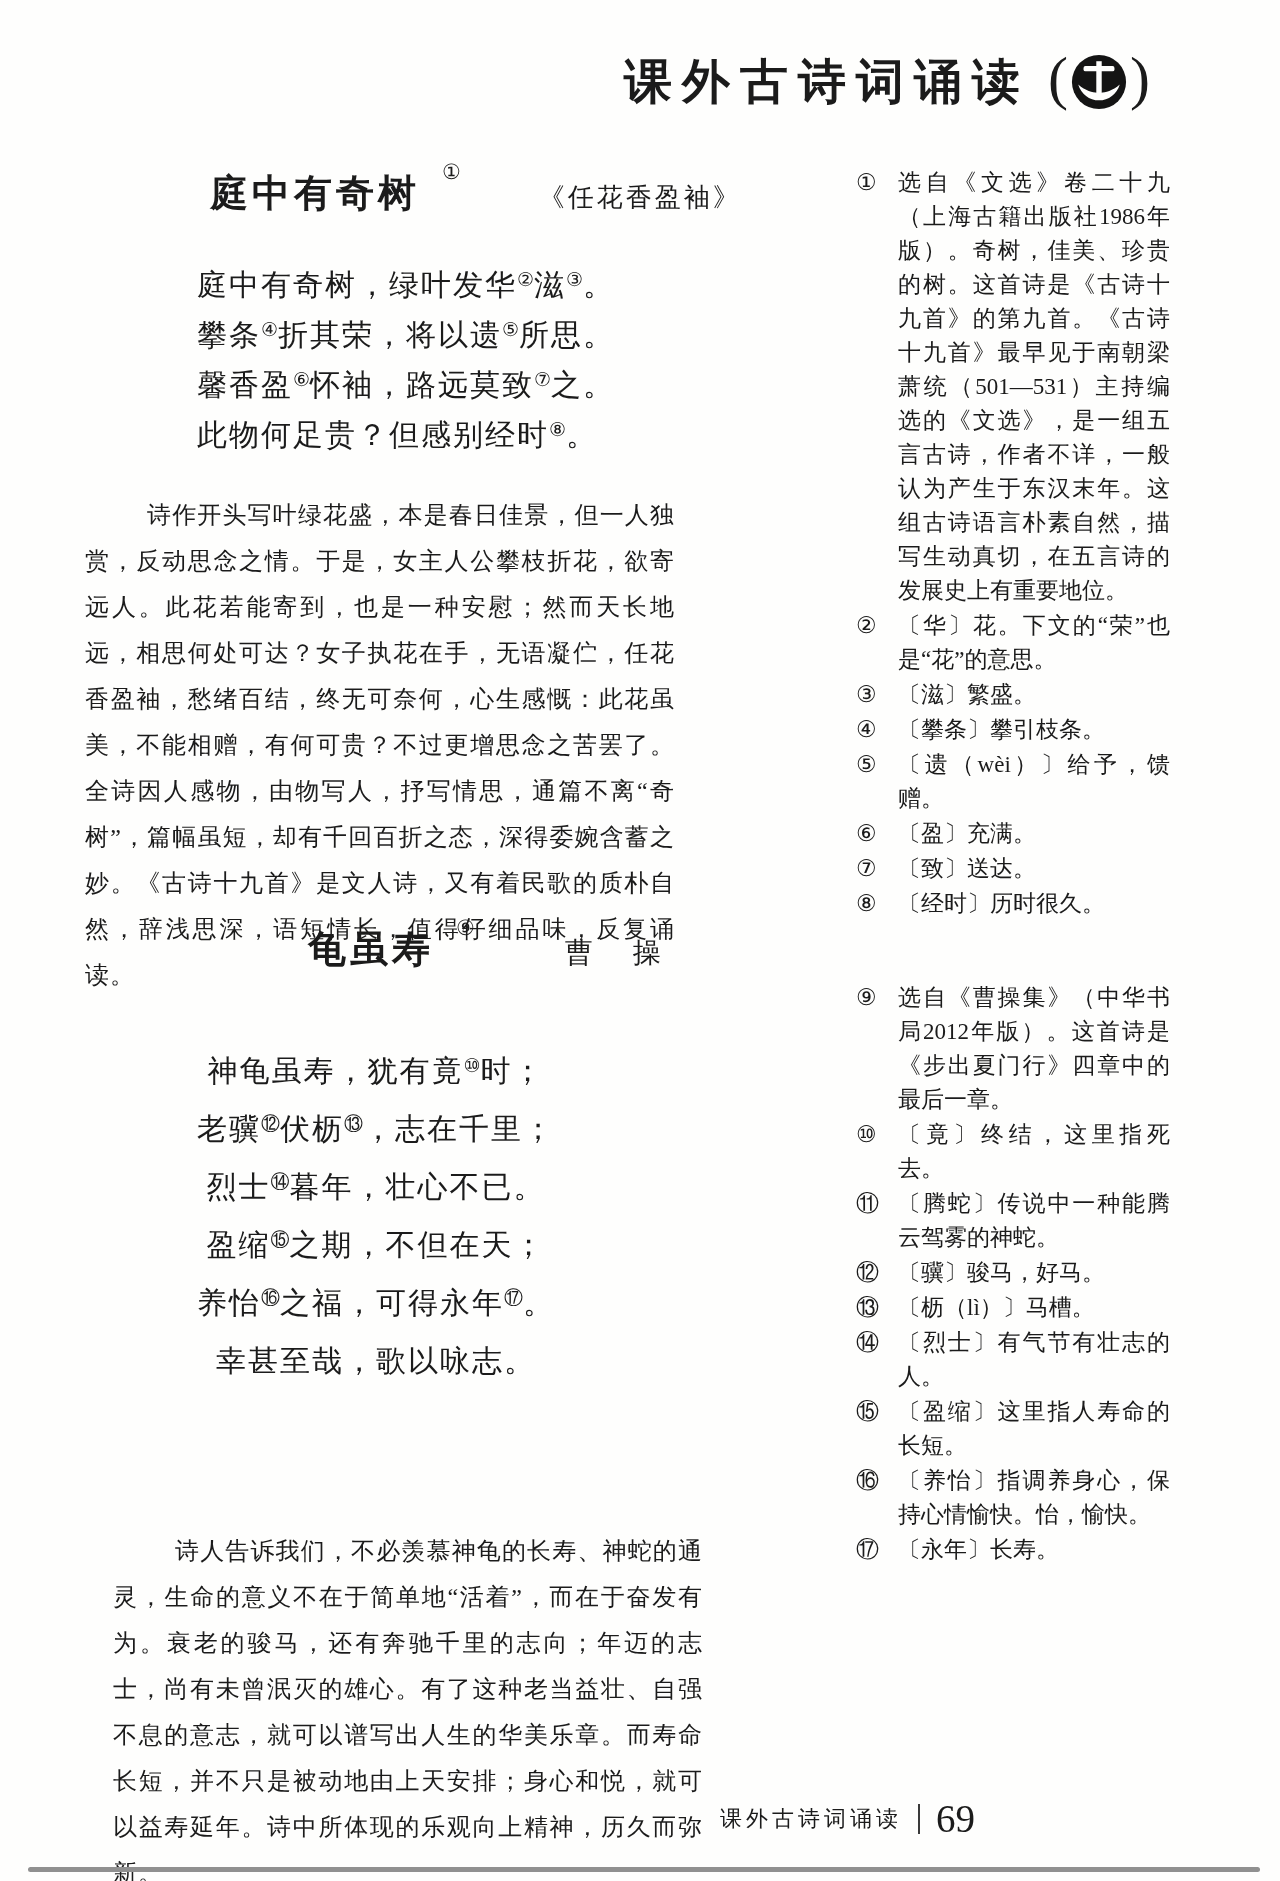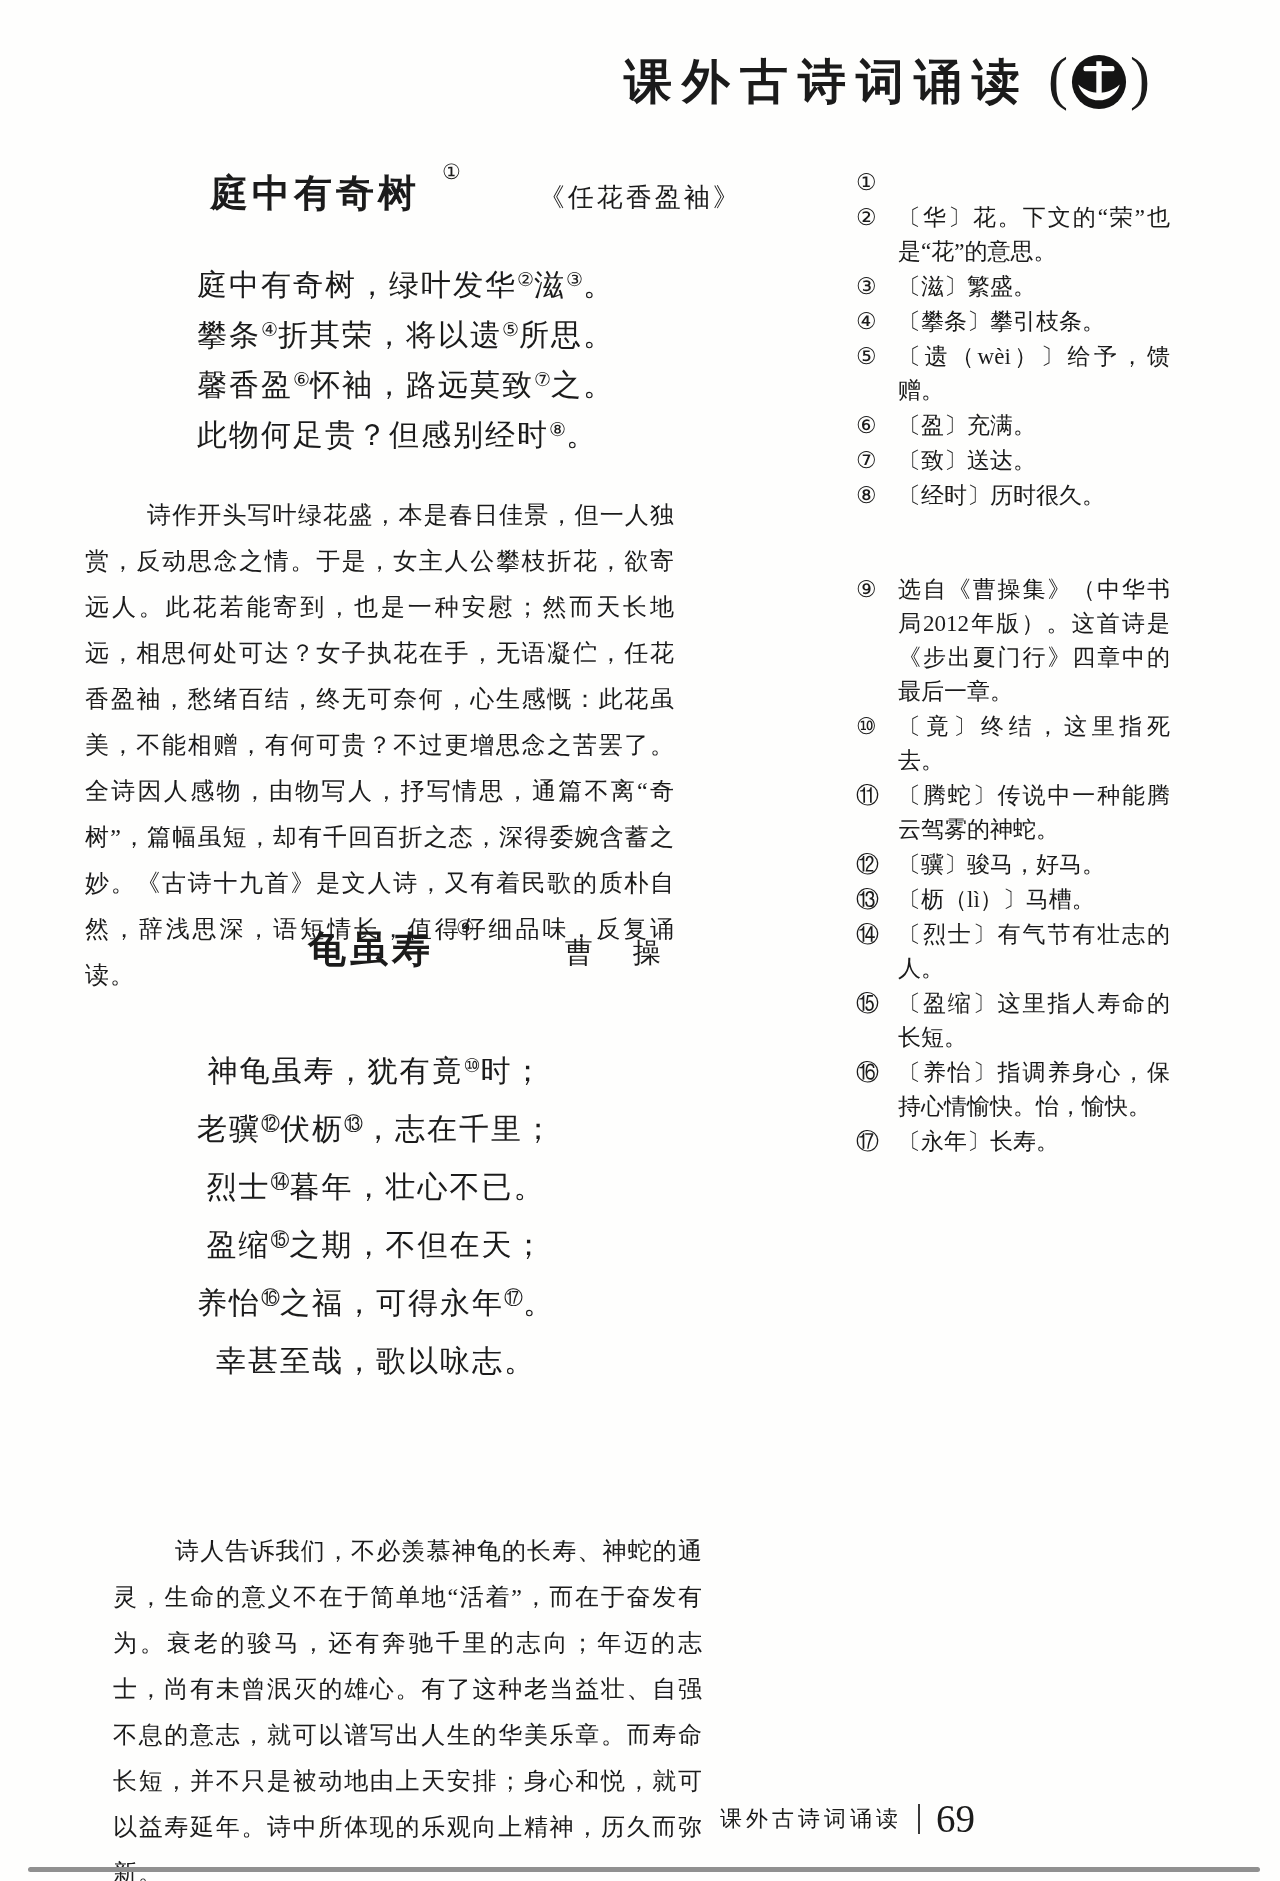--- a/index.html
+++ b/index.html
@@ -89,20 +89,21 @@
     <div class="poem-line">烈士<sup>⑭</sup>暮年，壮心不已。</div>
     <div class="poem-line">盈缩<sup>⑮</sup>之期，不但在天；</div>
     <div class="poem-line">养怡<sup>⑯</sup>之福，可得永年<sup>⑰</sup>。</div>
     <div class="poem-line">幸甚至哉，歌以咏志。</div>
   </div>
 <div id="commentary2" class="commentary">诗人告诉我们，不必羡慕神龟的长寿、神蛇的通灵，生命的意义不在于简单地“活着”，而在于奋发有为。衰老的骏马，还有奔驰千里的志向；年迈的志士，尚有未曾泯灭的雄心。有了这种老当益壮、自强不息的意志，就可以谱写出人生的华美乐章。而寿命长短，并不只是被动地由上天安排；身心和悦，就可以益寿延年。诗中所体现的乐观向上精神，历久而弥新。</div>
 
 <div class="right-col" id="annotations">
     <div class="ann">
       <span class="ann-num">①</span>
+      <span class="ann-text">选自《文选》卷二十九（上海古籍出版社1986年版）。奇树，佳美、珍贵的树。这首诗是《古诗十九首》的第九首。《古诗十九首》最早见于南朝梁萧统（501—531）主持编选的《文选》，是一组五言古诗，作者不详，一般认为产生于东汉末年。这组古诗语言朴素自然，描写生动真切，在五言诗的发展史上有重要地位。</span>
     </div>
     <div class="ann">
       <span class="ann-num">②</span>
       <span class="ann-text">〔华〕花。下文的“荣”也是“花”的意思。</span>
     </div>
     <div class="ann">
       <span class="ann-num">③</span>
       <span class="ann-text">〔滋〕繁盛。</span>
     </div>
     <div class="ann">

